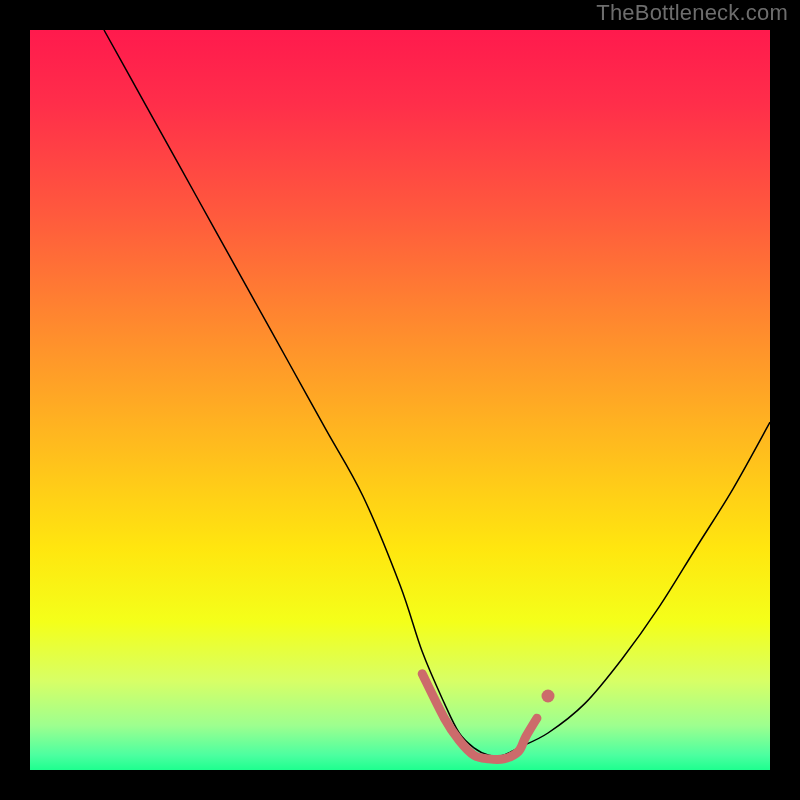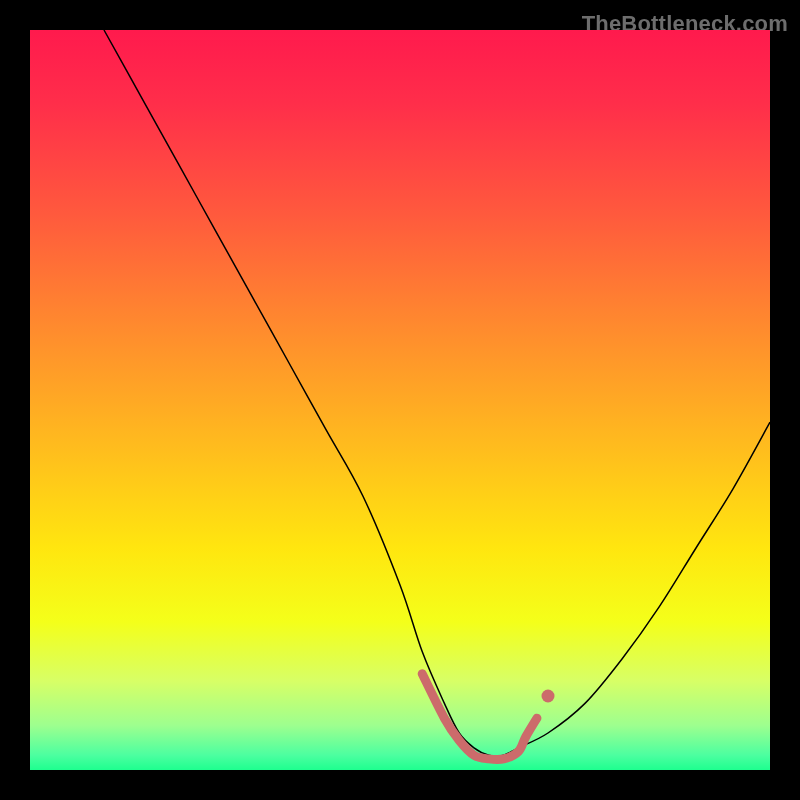--- a/index.html
+++ b/index.html
@@ -42,25 +42,25 @@
   .plot svg {
     position: absolute;
     left: 0;
     top: 0;
     width: 740px;
     height: 740px;
     overflow: visible;
   }
   .watermark {
     position: absolute;
-    top: 11px;
+    top: 0;
     right: 12px;
     color: #6d6d6d;
     font-size: 22px;
-    font-weight: 700;
+    font-weight: 400;
     letter-spacing: 0.2px;
     user-select: none;
     margin-left: 8px;
   }
 </style>
 </head>
 <body>
 
 <div class="frame">
   <div class="watermark">TheBottleneck.com</div>

